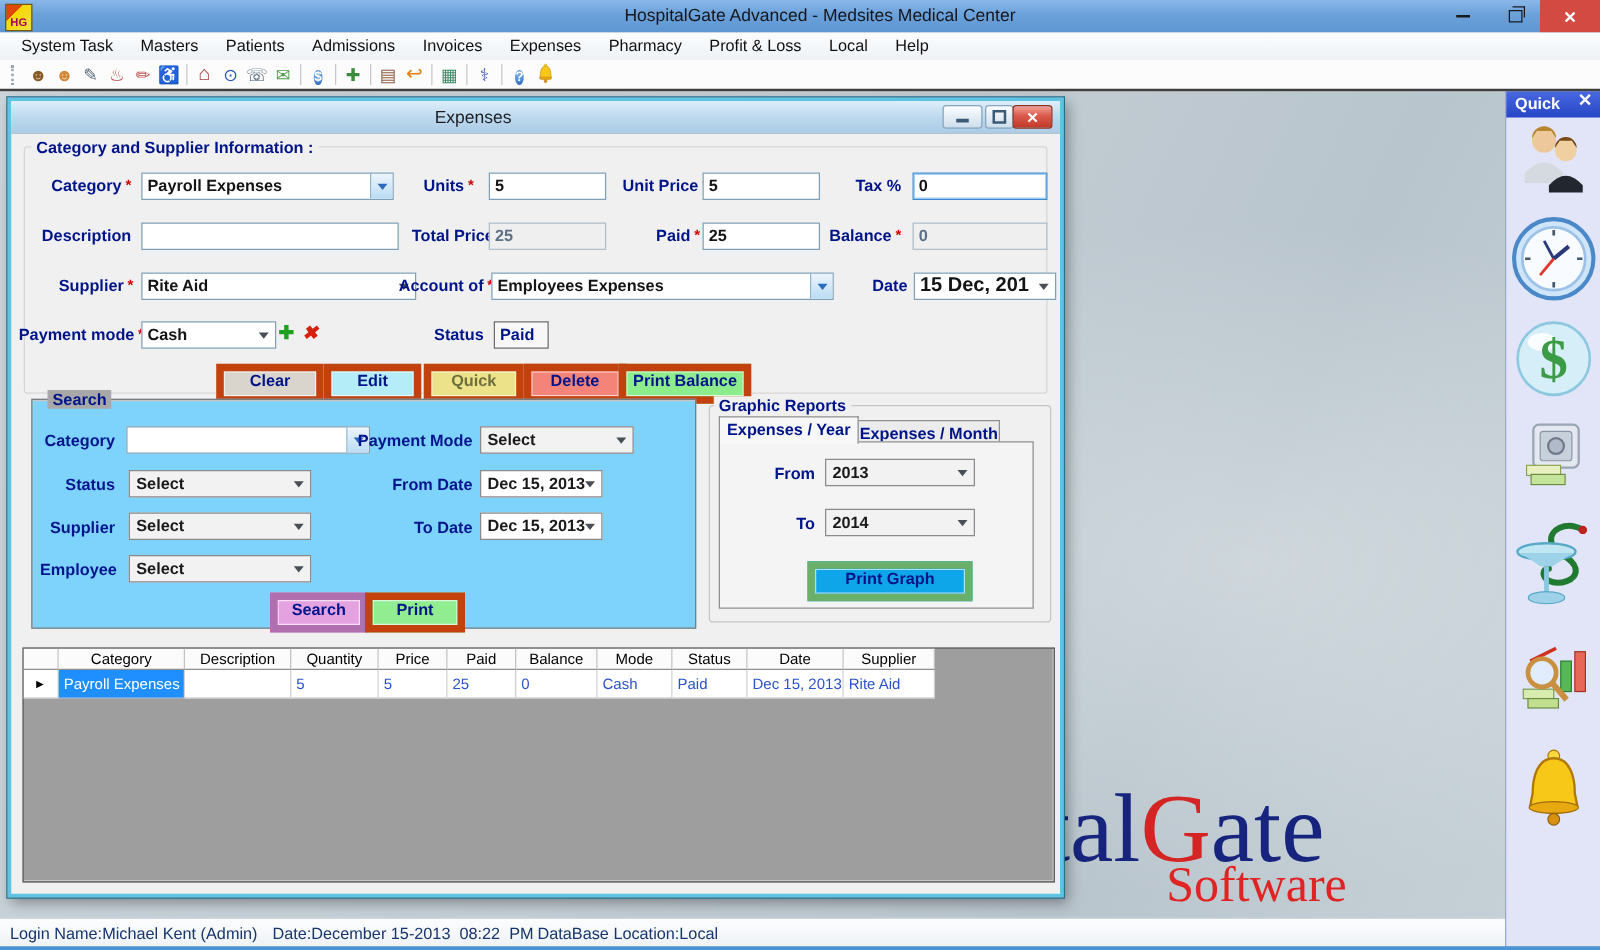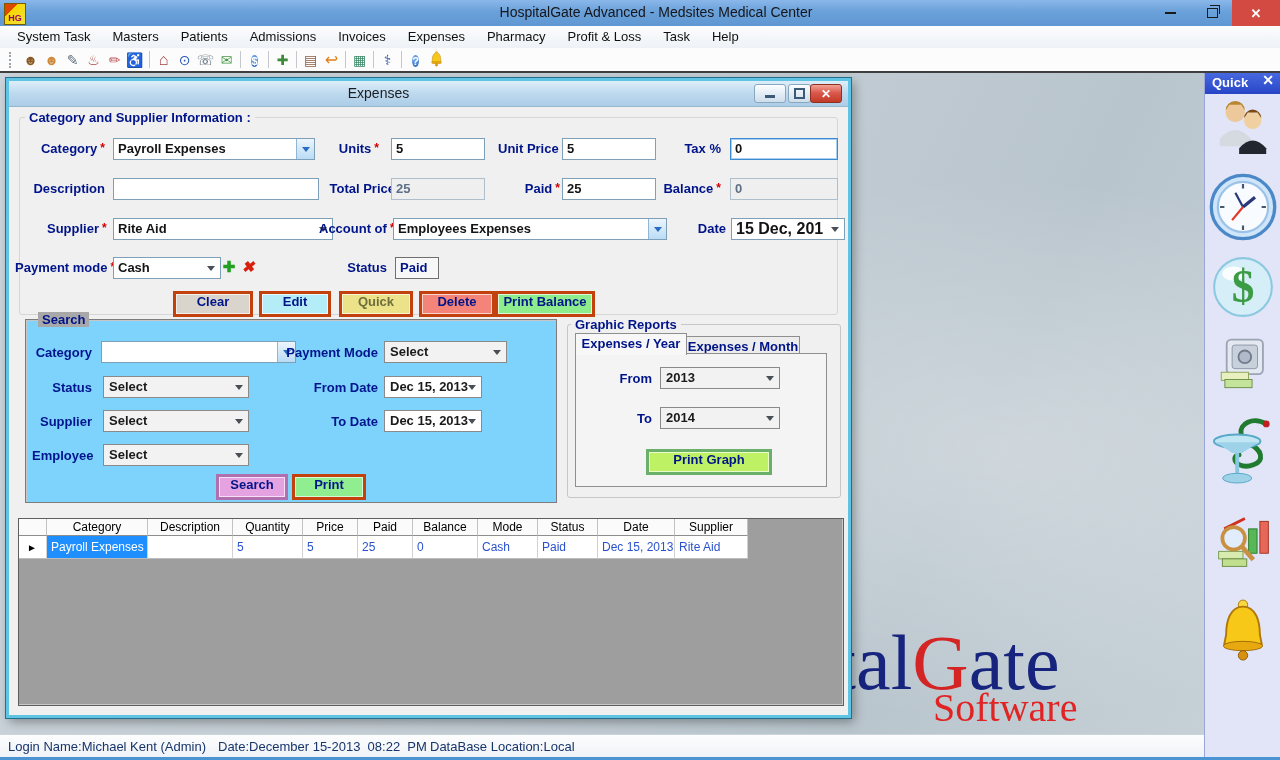--- a/index.html
+++ b/index.html
@@ -71,24 +71,24 @@
   .inp.focus{border:1px solid #3c8ad2;box-shadow:0 0 0 1px #a8d0ee inset}
   .combo{padding-right:18px}
   .chev{position:absolute;right:5px;top:8px;width:0;height:0;border-left:4px solid transparent;border-right:4px solid transparent;border-top:5px solid #4a4f56}
   .btnblue{position:absolute;right:0;top:0;width:17px;height:100%;
     background:linear-gradient(#ecf5fd,#badcf4);border-left:1px solid #8fb6d4;display:flex;align-items:center;justify-content:center}
   .btnblue .chev{position:static;border-top-color:#2a6ac0}
   .groupbox{position:absolute;border:1px solid #d6d6d6;border-radius:3px}
   .glegend{position:absolute;font:bold 13px "Liberation Sans",sans-serif;color:#001489;background:#f0f0f0;padding:0 4px;white-space:nowrap}
 
   .pbtn{position:absolute;height:20px;text-align:center;line-height:20px;
-    font:bold 13px "Liberation Sans",sans-serif;color:#001489;border:3px solid #c2410c;box-shadow:inset 0 0 0 1px rgba(255,255,255,.65)}
+    font:bold 13px "Liberation Sans",sans-serif;color:#001489;border:6px solid #c2410c;box-shadow:inset 0 0 0 1px rgba(255,255,255,.65)}
   .b-clear{background:#d9d5cd}.b-edit{background:#b4edf7}.b-save{background:#ece289;color:#6e6e3c}
   .b-delete{background:#f4847a}.b-printbal{background:#8ded8d}
-  .b-search{background:#e5a2e0;border-color:#b070b0}.b-print{background:#90ee90}.b-printgraph{background:#bef264;border-color:#6ab06a}
+  .b-search{background:#e5a2e0;border-color:#b070b0}.b-print{background:#90ee90}.b-printgraph{background:#0ea5e9;border-color:#6ab06a}
   .mini-ic{position:absolute;width:16px;height:20px;font-size:15px;font-weight:bold;line-height:20px;text-align:center}
 
   
   #spanel{position:absolute;left:16px;top:238px;width:530px;height:182px;background:#7dd3fc;
     border:1px solid #7c7c7c;box-shadow:inset 1px 1px 0 #c6c6c6}
   #spanel .lbl{color:#00148e}
   #spanel .glegend{background:#a8a8a8}
   .scombo{position:absolute;height:20px;background:#f2f2f2;border:1px solid #8a8a8a;
     font:bold 13px "Liberation Sans",sans-serif;color:#1a1a1a;padding:0 18px 0 5px;line-height:20px;white-space:nowrap}
   .scombo.white{background:#fff}
@@ -144,21 +144,21 @@
 
   <div id="menubar">
     <span class="menu-item">System Task</span>
     <span class="menu-item">Masters</span>
     <span class="menu-item">Patients</span>
     <span class="menu-item">Admissions</span>
     <span class="menu-item">Invoices</span>
     <span class="menu-item">Expenses</span>
     <span class="menu-item">Pharmacy</span>
     <span class="menu-item">Profit &amp; Loss</span>
-    <span class="menu-item">Task</span>
+    <span class="menu-item">Local</span>
     <span class="menu-item">Help</span>
   </div>
 
   <div id="toolbar">
     <div class="tb-grip"></div>
     <span class="tb-ic tc1">☻</span>
     <span class="tb-ic tc2">☻</span>
     <span class="tb-ic tc3">✎</span>
     <span class="tb-ic tc4">♨</span>
     <span class="tb-ic tc5">✏</span>

